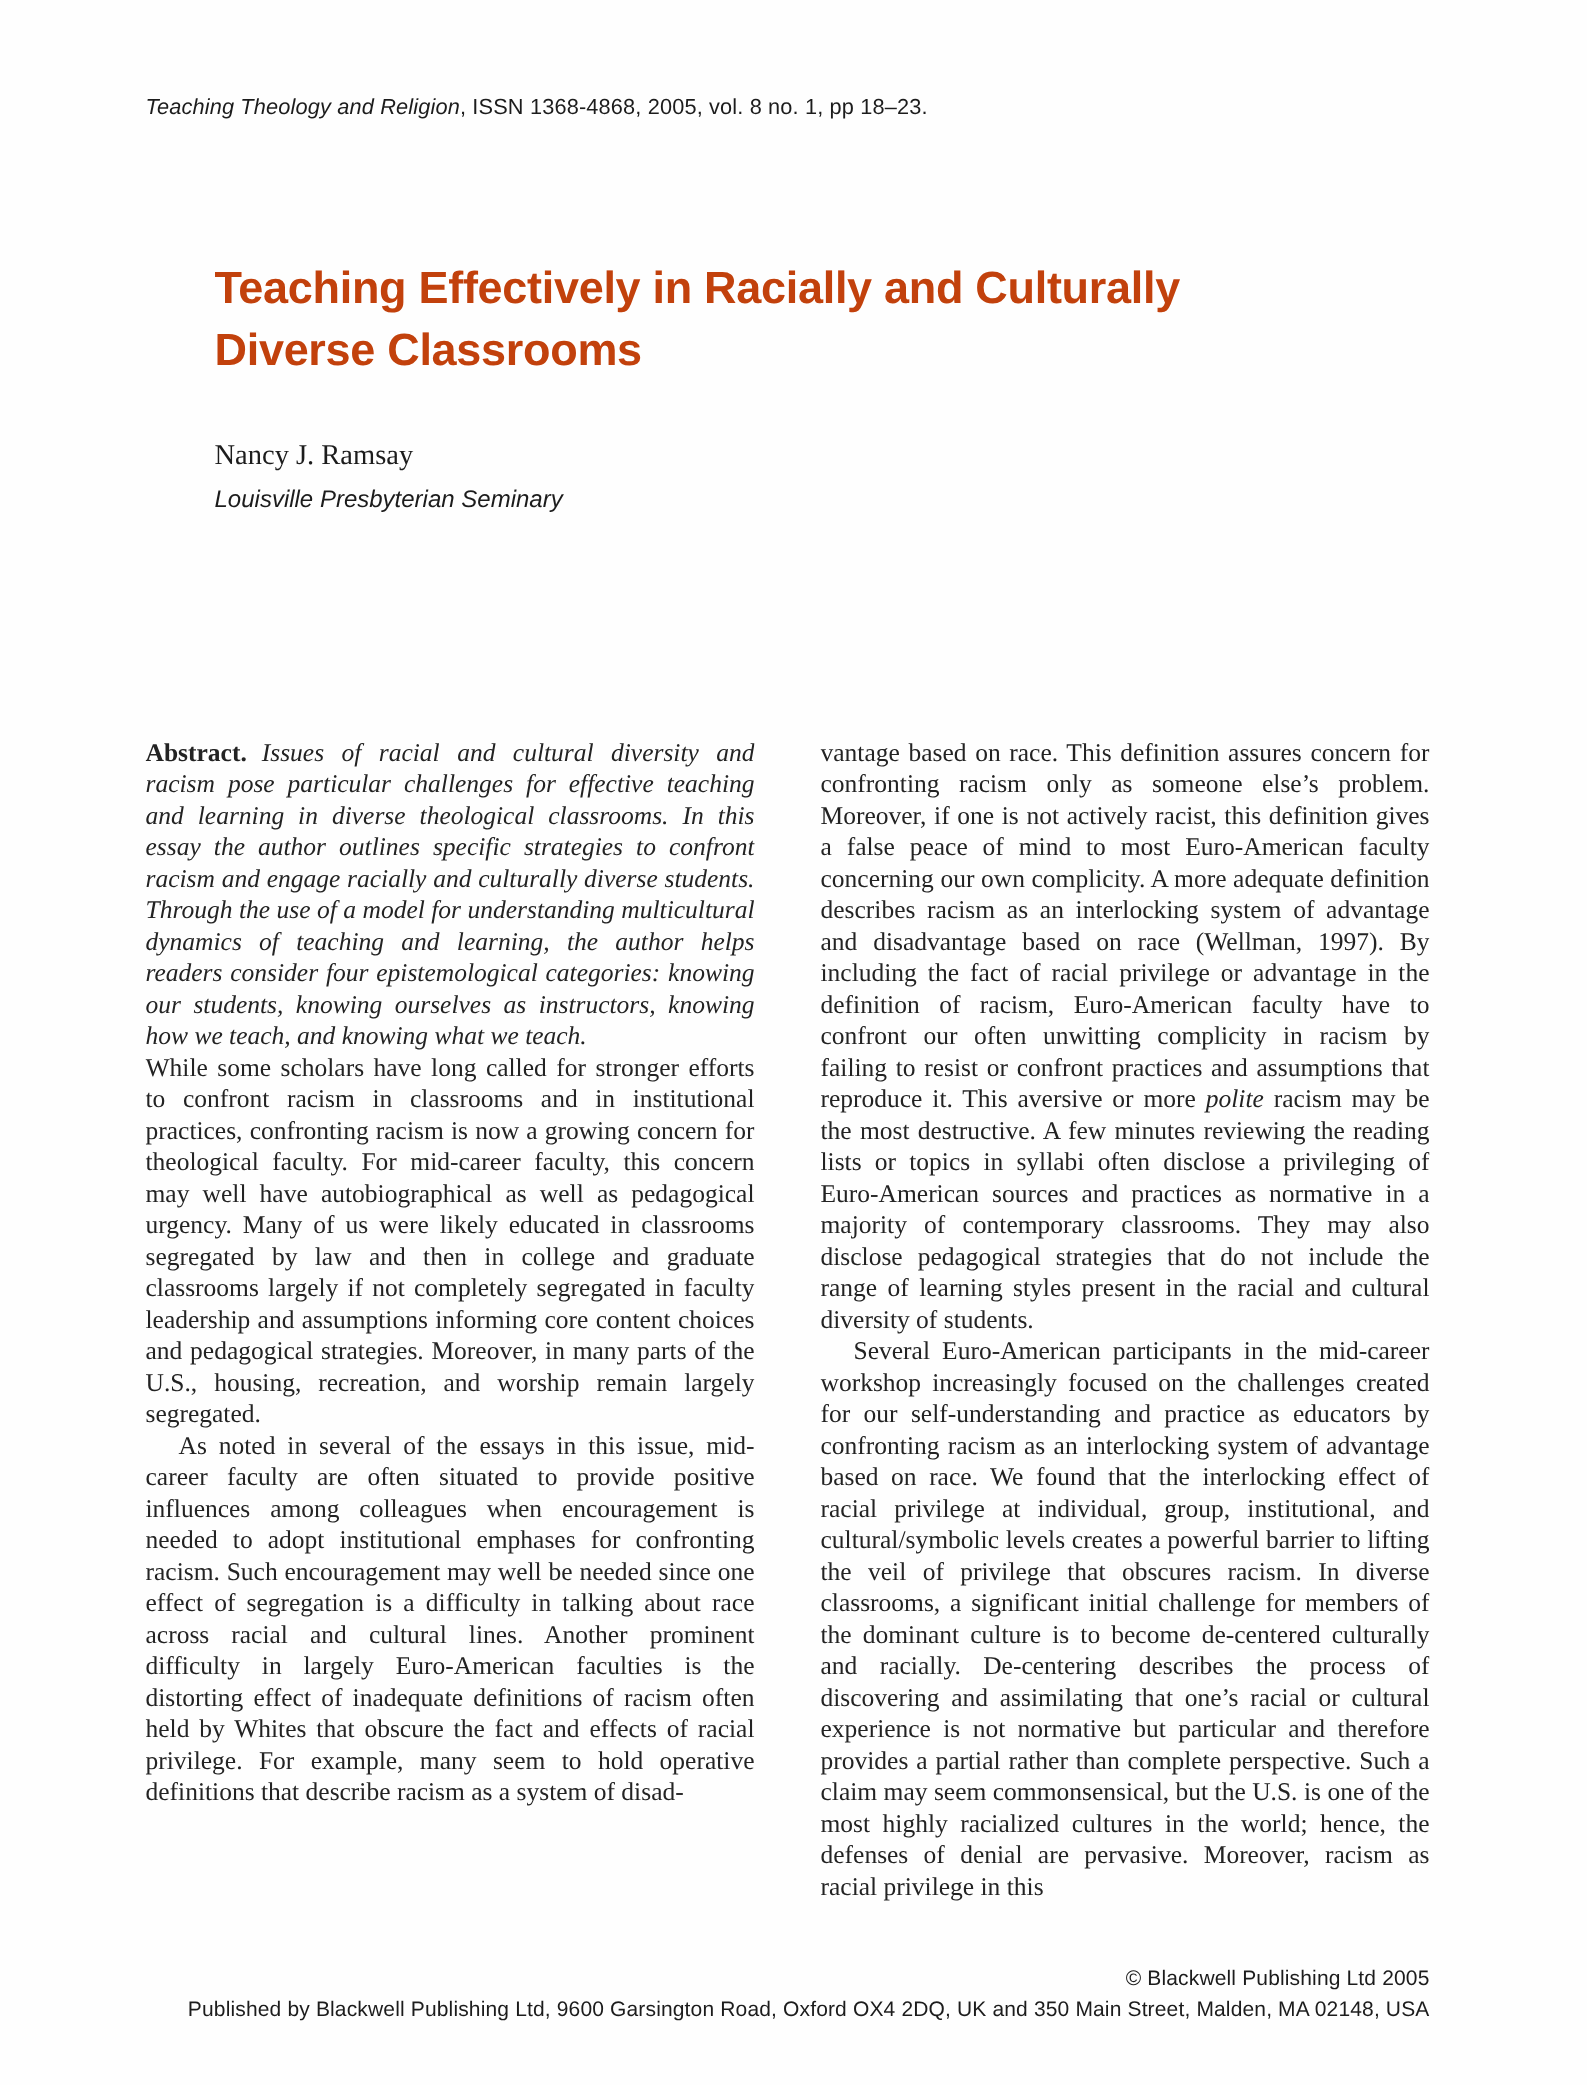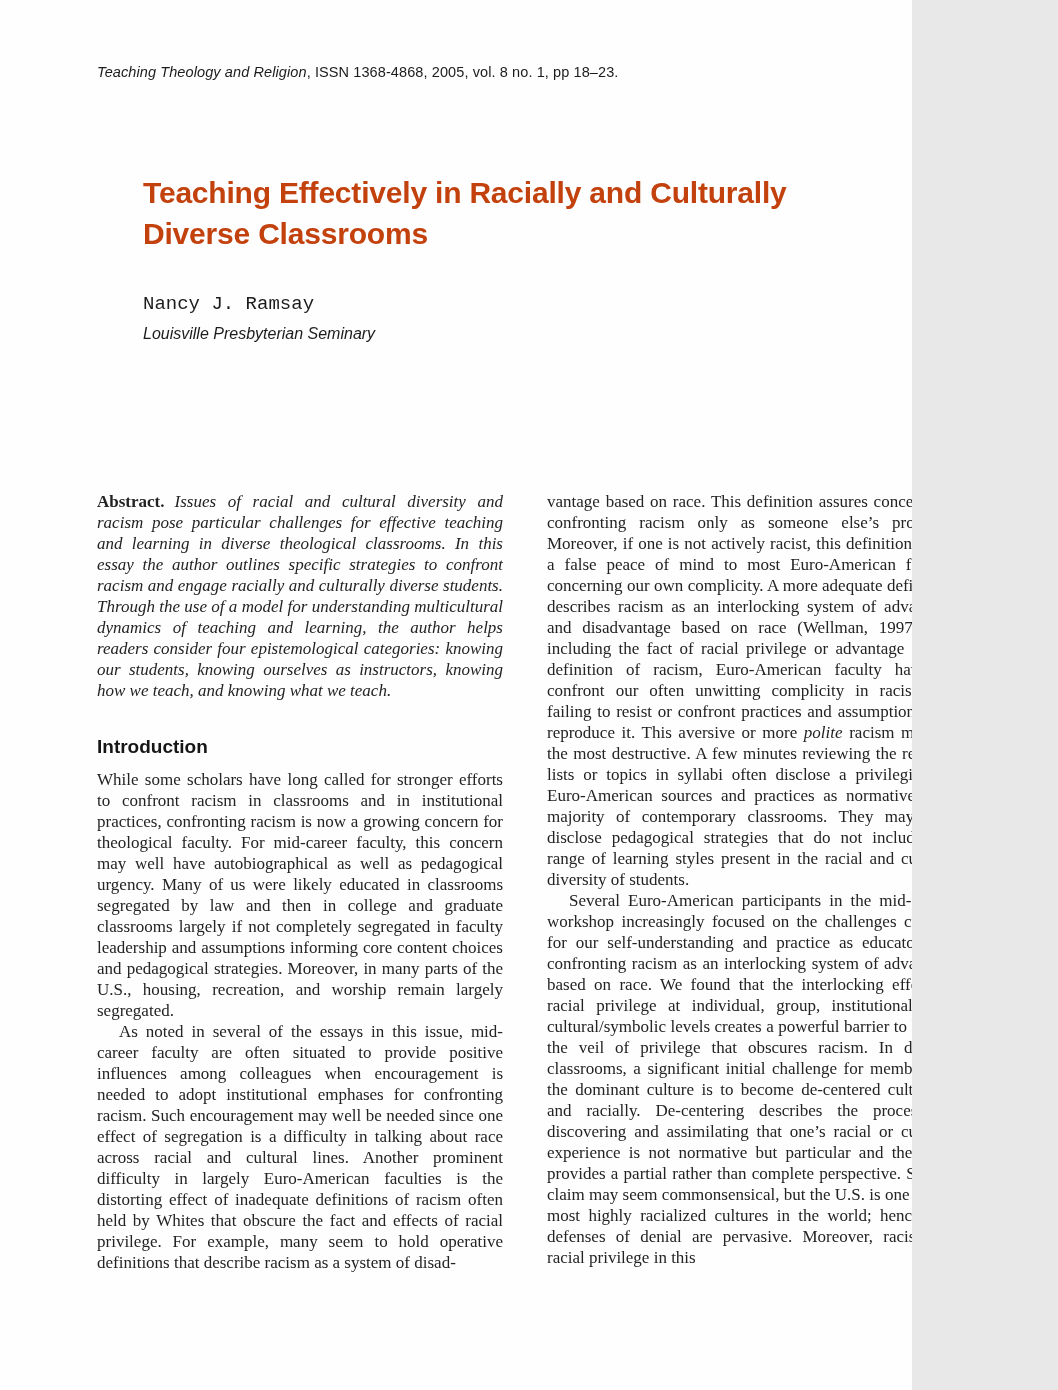--- a/index.html
+++ b/index.html
@@ -2,21 +2,21 @@
 <html><head>
 <meta charset="utf-8">
 <style>
   html, body {
     margin: 0;
     padding: 0;
     background: #e8e8e8;
   }
   .page {
     position: relative;
-    width: 912px;
+    width: 1058px;
     height: 1390px;
     background: #fefefe;
     color: #222;
     overflow: hidden;
     font-family: "Liberation Serif", serif;
   }
   .header {
     position: absolute;
     left: 97px;
     top: 64px;
@@ -36,21 +36,21 @@
     font-weight: bold;
     font-size: 30px;
     line-height: 41px;
     color: #c2410c;
     letter-spacing: -0.2px;
   }
   .author {
     position: absolute;
     left: 143px;
     top: 293px;
-    font-family: Liberation Mono, monospace;
+    font-family: Liberation Serif, serif;
     font-size: 19px;
     color: #1c1c1c;
   }
   .affiliation {
     position: absolute;
     left: 143px;
     top: 325px;
     font-family: "Liberation Sans", sans-serif;
     font-style: italic;
     font-size: 16px;
@@ -114,24 +114,27 @@
 
   <h1 class="title">Teaching Effectively in Racially and Culturally Diverse Classrooms</h1>
 
   <div class="author">Nancy J. Ramsay</div>
   <div class="affiliation">Louisville Presbyterian Seminary</div>
 
   <div class="col col-left">
     <p class="abstract">
       <span class="abstract-label">Abstract.</span><span>Issues of racial and cultural diversity and racism pose particular challenges for effective teaching and learning in diverse theological classrooms. In this essay the author outlines specific strategies to confront racism and engage racially and culturally diverse students. Through the use of a model for understanding multicultural dynamics of teaching and learning, the author helps readers consider four epistemological categories: knowing our students, knowing ourselves as instructors, knowing how we teach, and knowing what we teach.</span>
     </p>
-    <h2 class="section-heading">Introduction</h2>
     <p>While some scholars have long called for stronger efforts to confront racism in classrooms and in institutional practices, confronting racism is now a growing concern for theological faculty. For mid-career faculty, this concern may well have autobiographical as well as pedagogical urgency. Many of us were likely educated in classrooms segregated by law and then in college and graduate classrooms largely if not completely segregated in faculty leadership and assumptions informing core content choices and pedagogical strategies. Moreover, in many parts of the U.S., housing, recreation, and worship remain largely segregated.</p>
     <p class="indent">As noted in several of the essays in this issue, mid-career faculty are often situated to provide positive influences among colleagues when encouragement is needed to adopt institutional emphases for confronting racism. Such encouragement may well be needed since one effect of segregation is a difficulty in talking about race across racial and cultural lines. Another prominent difficulty in largely Euro-American faculties is the distorting effect of inadequate definitions of racism often held by Whites that obscure the fact and effects of racial privilege. For example, many seem to hold operative definitions that describe racism as a system of disad-</p>
   </div>
 
   <div class="col col-right">
     <p><span>vantage based on race. This definition assures concern for confronting racism only as someone else’s problem. Moreover, if one is not actively racist, this definition gives a false peace of mind to most Euro-American faculty concerning our own complicity. A more adequate definition describes racism as an interlocking system of advantage and disadvantage based on race (Wellman, 1997). By including the fact of racial privilege or advantage in the definition of racism, Euro-American faculty have to confront our often unwitting complicity in racism by failing to resist or confront practices and assumptions that reproduce it. This aversive or more </span><span class="emph">polite</span><span> racism may be the most destructive. A few minutes reviewing the reading lists or topics in syllabi often disclose a privileging of Euro-American sources and practices as normative in a majority of contemporary classrooms. They may also disclose pedagogical strategies that do not include the range of learning styles present in the racial and cultural diversity of students.</span></p>
     <p class="indent">Several Euro-American participants in the mid-career workshop increasingly focused on the challenges created for our self-understanding and practice as educators by confronting racism as an interlocking system of advantage based on race. We found that the interlocking effect of racial privilege at individual, group, institutional, and cultural/symbolic levels creates a powerful barrier to lifting the veil of privilege that obscures racism. In diverse classrooms, a significant initial challenge for members of the dominant culture is to become de-centered culturally and racially. De-centering describes the process of discovering and assimilating that one’s racial or cultural experience is not normative but particular and therefore provides a partial rather than complete perspective. Such a claim may seem commonsensical, but the U.S. is one of the most highly racialized cultures in the world; hence, the defenses of denial are pervasive. Moreover, racism as racial privilege in this</p>
   </div>
 
+  <div class="footer">
+    <div>© Blackwell Publishing Ltd 2005</div>
+    <div>Published by Blackwell Publishing Ltd, 9600 Garsington Road, Oxford OX4 2DQ, UK and 350 Main Street, Malden, MA 02148, USA</div>
+  </div>
 
 </div>
 
 </body></html>

